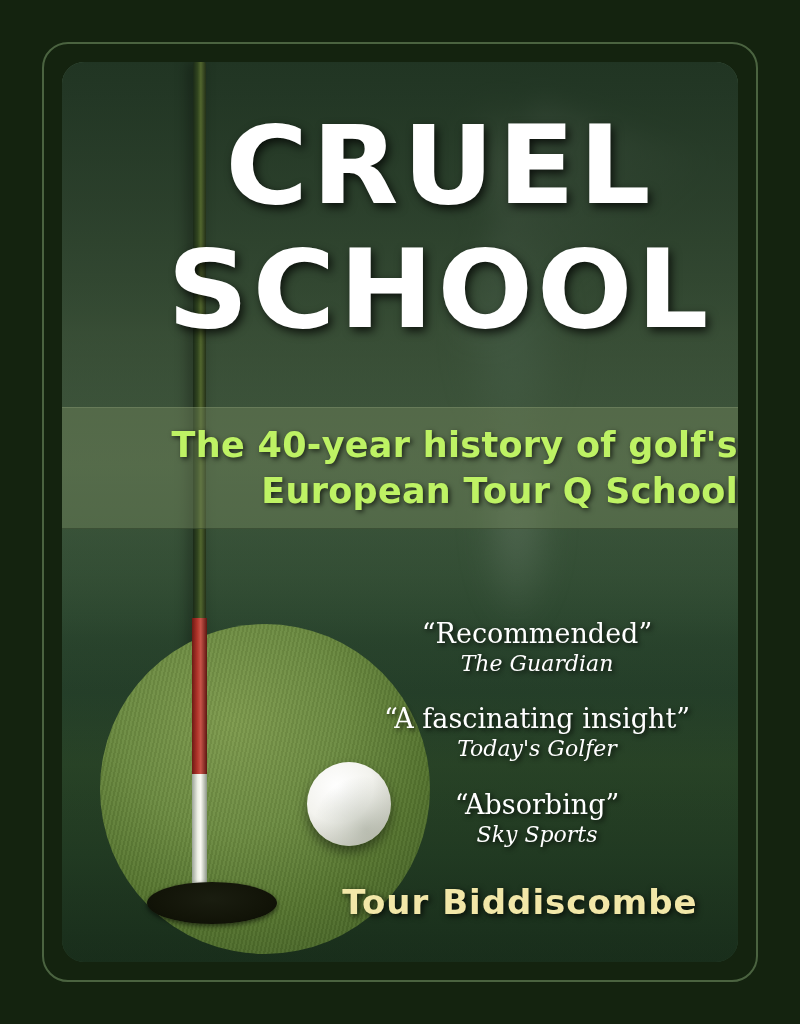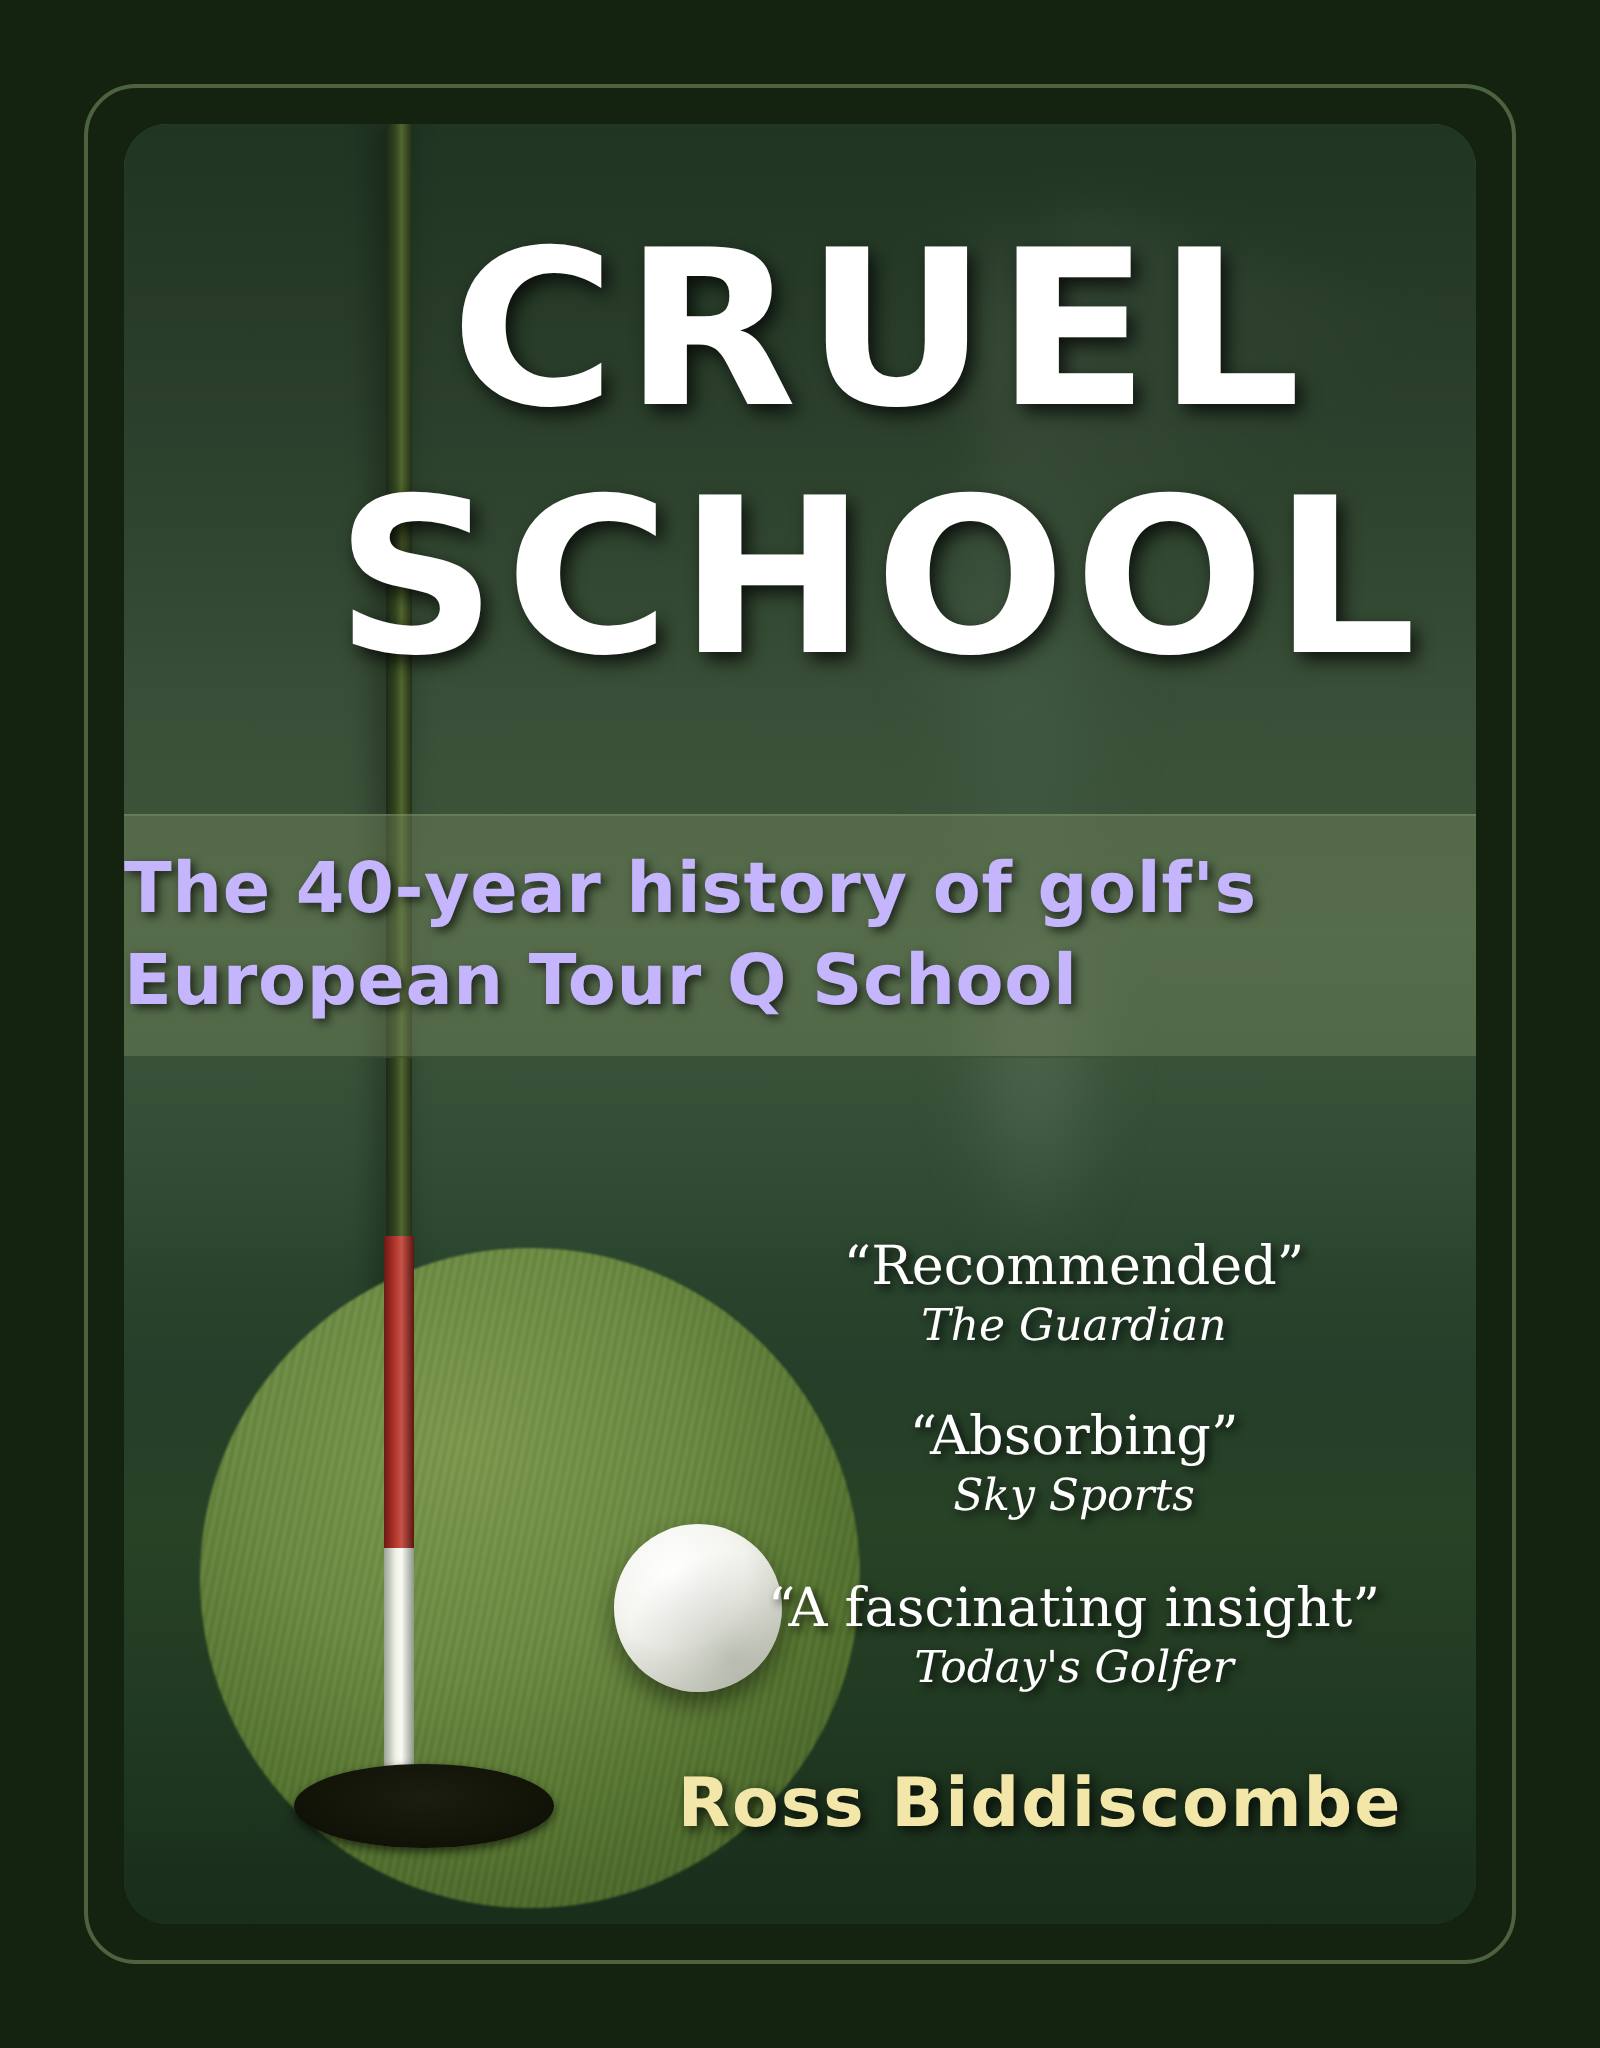--- a/index.html
+++ b/index.html
@@ -222,22 +222,22 @@
   .title-line-2 {
     margin-top: 16px;
     font-size: 108px;
   }
 
   .subtitle {
     position: absolute;
     left: 0;
     top: 360px;
     width: 676px;
-    text-align: left;
-    color: #c4b5fd;
+    text-align: right;
+    color: #bef264;
     font-family: "DejaVu Sans", sans-serif;
     font-weight: bold;
     font-size: 35px;
     line-height: 1.32;
     text-shadow: 2px 2px 5px rgba(0,0,0,0.65);
     letter-spacing: 0.3px;
   }
 
   .quotes {
     position: absolute;
@@ -308,26 +308,26 @@
       <div>The 40-year history of golf's</div>
       <div>European Tour Q School</div>
     </div>
 
     <div class="quotes">
       <div class="quote-group">
         <div class="quote-text">“Recommended”</div>
         <div class="quote-source">The Guardian</div>
       </div>
       <div class="quote-group">
+        <div class="quote-text">“A fascinating insight”</div>
+        <div class="quote-source">Today's Golfer</div>
+      </div>
+      <div class="quote-group">
         <div class="quote-text">“Absorbing”</div>
         <div class="quote-source">Sky Sports</div>
       </div>
-      <div class="quote-group">
-        <div class="quote-text">“A fascinating insight”</div>
-        <div class="quote-source">Today's Golfer</div>
-      </div>
     </div>
 
-    <div class="author">Ross Biddiscombe</div>
+    <div class="author">Tour Biddiscombe</div>
   </div>
 
   <div class="rule-line"></div>
 </div>
 
 </body></html>

